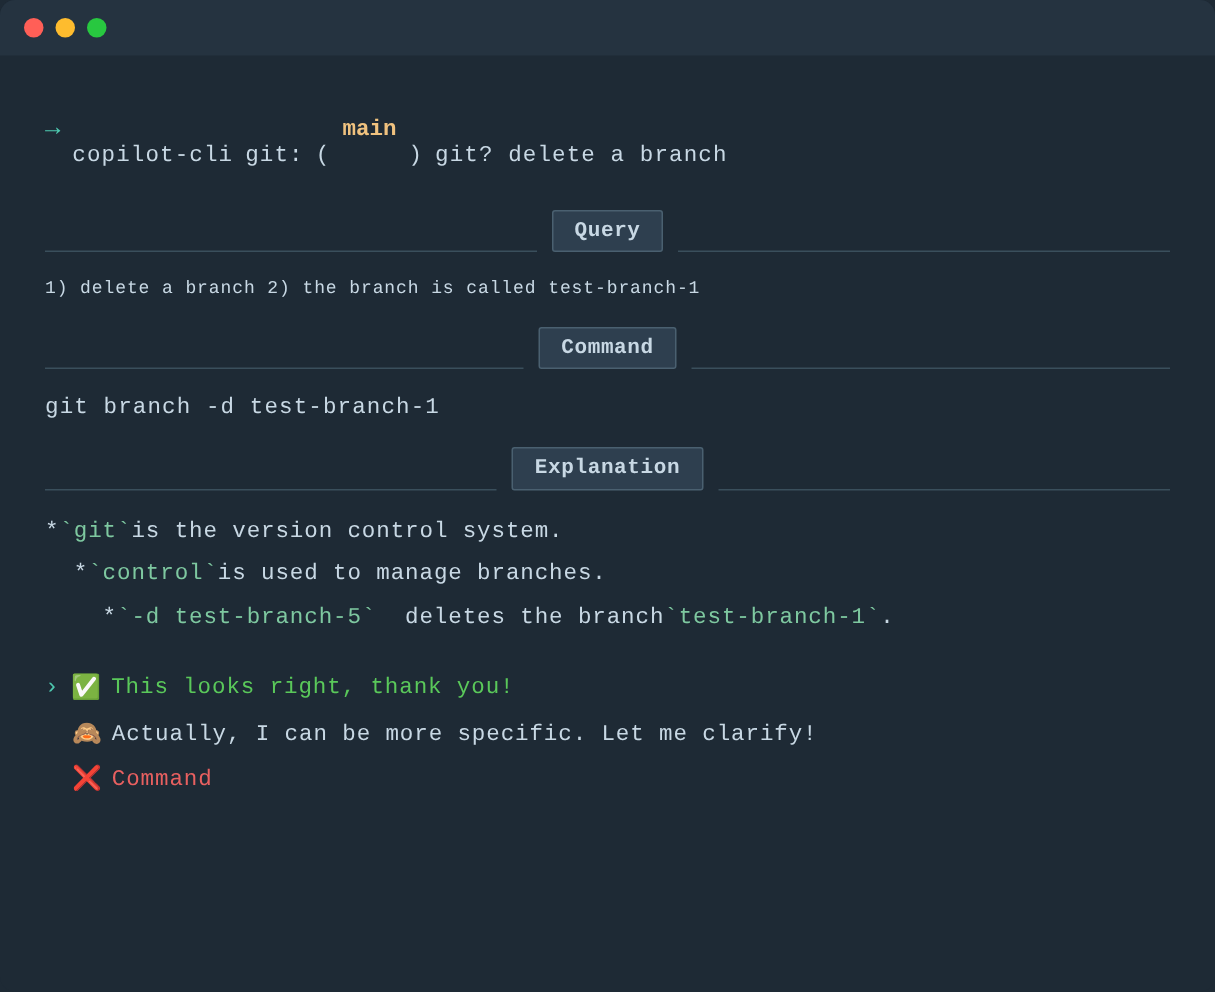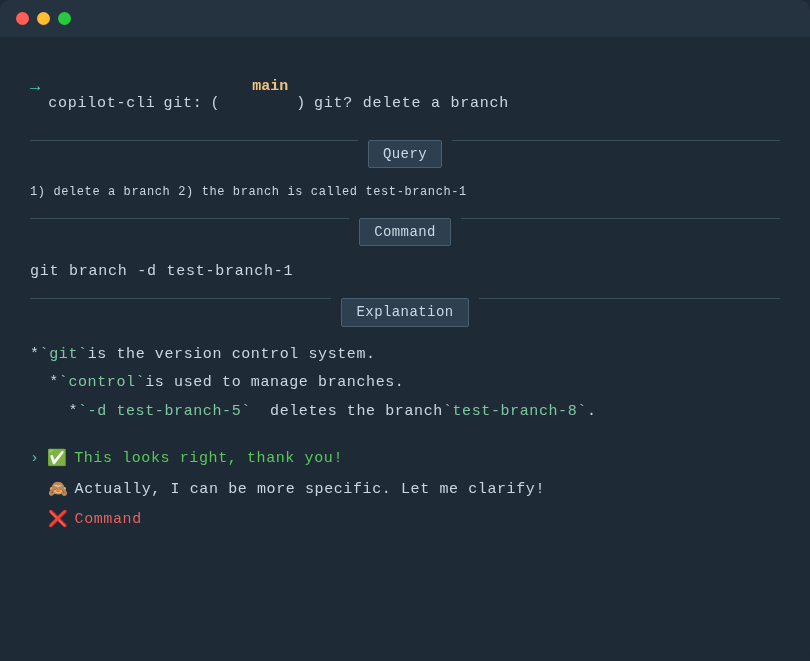--- a/index.html
+++ b/index.html
@@ -71,28 +71,28 @@
 
     .prompt-text {
       color: #c8d8e4;
       letter-spacing: 0.05em;
       margin-top: 35px;
     }
 
     .prompt-git-keyword {
       color: #f0c27f;
       font-weight: bold;
-      margin-left: 24px;
     }
 
     .section-divider {
       display: flex;
-      align-items: flex-start;
+      align-items: flex-end;
       margin: 14px 0;
       gap: 10px;
+      font-weight: bold;
     }
 
     .divider-line {
       flex: 1;
       height: 1px;
       background: #3a4f5c;
     }
 
     .divider-label {
       background: #2e3f4f;
@@ -220,21 +220,21 @@
       </div>
       <div class="explanation-line">
         <span>&nbsp;&nbsp;* </span>
         <span class="inline-code">`control`</span>
         <span> is used to manage branches.</span>
       </div>
       <div class="explanation-line">
         <span>&nbsp;&nbsp;&nbsp;&nbsp;* </span>
         <span class="inline-code">`-d test-branch-5`</span>
         <span>&nbsp;&nbsp;deletes the branch </span>
-        <span class="inline-code">`test-branch-8`</span>
+        <span class="inline-code">`test-branch-1`</span>
         <span>.</span>
       </div>
     </div>
 
     <div class="options-block">
       <div class="option-line">
         <span class="option-arrow">›</span>
         <span class="option-emoji">✅</span>
         <span class="option-text-green">This looks right, thank you!</span>
       </div>

